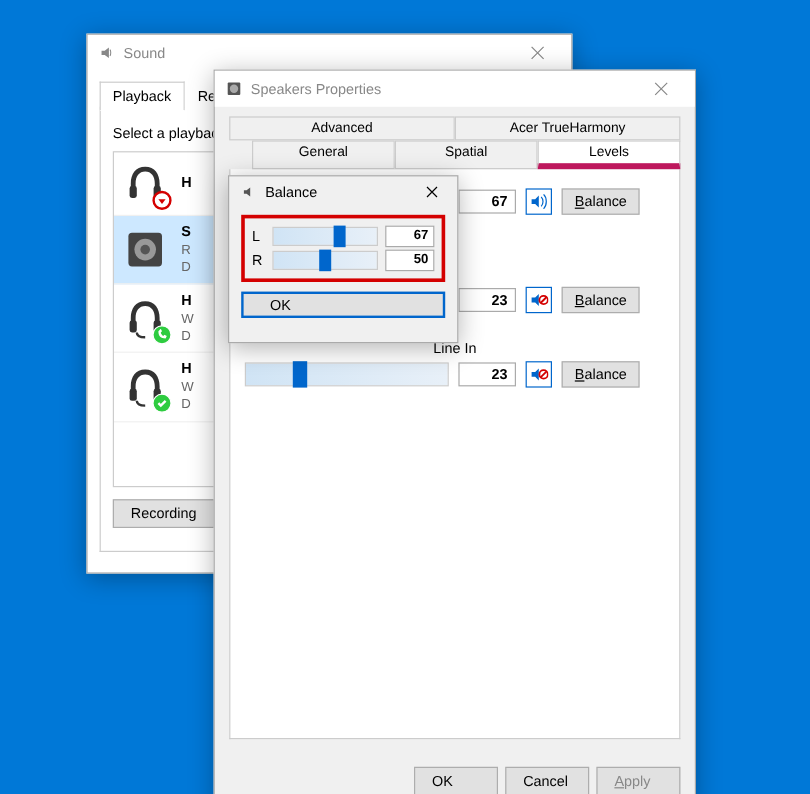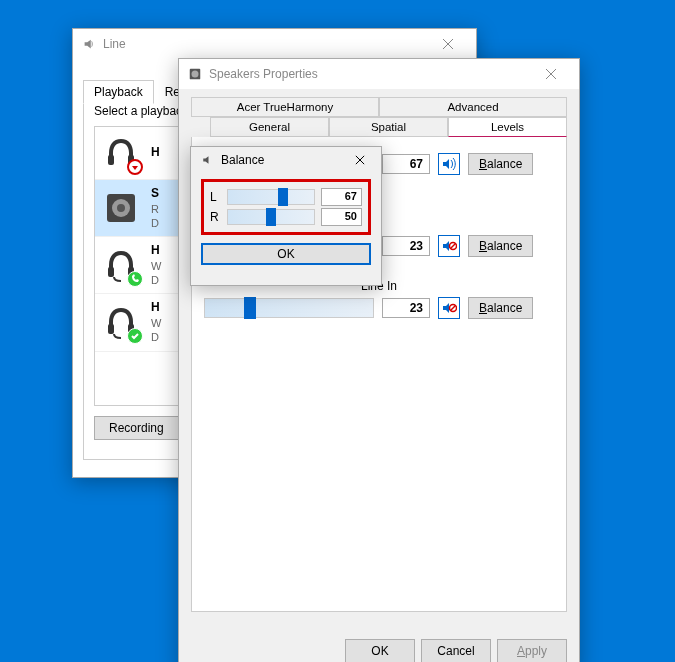--- a/index.html
+++ b/index.html
@@ -8,44 +8,44 @@
 .window { position: absolute; background: #fff; border: 1px solid #aaa; box-shadow: 0 4px 20px rgba(0,0,0,0.3); }
 .titlebar { display: flex; align-items: center; height: 30px; padding: 0 8px; color: #888; }
 .titlebar .icon { width: 16px; height: 16px; margin-right: 6px; display: flex; align-items: center; justify-content: center; }
 .titlebar .title { flex: 1; }
 .close-btn { width: 40px; height: 28px; display: flex; align-items: center; justify-content: center; color: #888; }
 
 
 #sound-window { left: 72px; top: 28px; width: 405px; height: 450px; }
 #sound-window .body { padding: 6px 10px 10px 10px; }
 .tabstrip { display: flex; border-bottom: 1px solid #ccc; }
-.tab { padding: 4px 10px; border: 1px solid transparent; border-bottom: none; position: relative; top: 15px; background: #fff; }
+.tab { padding: 4px 10px; border: 1px solid transparent; border-bottom: none; position: relative; top: 3px; background: #fff; }
 .tab.active { border-color: #ccc; border-bottom: 1px solid #fff; }
 .sound-content { border: 1px solid #ccc; border-top: none; padding: 10px; height: 370px; }
 .select-label { margin: 4px 0 8px 0; }
 .device-list { border: 1px solid #ccc; height: 280px; overflow: hidden; }
 .device-row { display: flex; align-items: center; padding: 6px; gap: 10px; border-bottom: 1px solid #f0f0f0; }
 .device-row.selected { background: #cde8ff; }
 .device-icon { width: 40px; height: 40px; position: relative; display: flex; align-items: center; justify-content: center; }
 .device-icon .badge { position: absolute; right: -2px; bottom: -2px; width: 16px; height: 16px; border-radius: 50%; border: 1px solid #fff; display: flex; align-items: center; justify-content: center; }
 .badge.red { background: #fff; border: 2px solid #d40000; }
 .badge.green { background: #2ecc40; }
 .device-text { flex: 1; line-height: 1.3; }
 .device-name { font-weight: 600; }
 .device-sub { color: #666; font-size: 11px; }
 .bottom-row { display: flex; justify-content: space-between; margin-top: 10px; }
-.win-btn { background: #e1e1e1; border: 1px solid #adadad; padding: 4px 14px; min-width: 70px; text-align: center; }
+.win-btn { background: #e1e1e1; border: 1px solid #adadad; padding: 4px 14px; min-width: 70px; text-align: left; }
 
 
 #props-window { left: 178px; top: 58px; width: 402px; height: 616px; background: #f0f0f0; }
 #props-window .titlebar { background: #fff; }
 #props-window .body { padding: 8px 12px 0 12px; }
 .prop-tabs { display: flex; flex-wrap: wrap; }
 .prop-tabs .tab { flex: 1; text-align: center; border: 1px solid #ccc; background: #f0f0f0; padding: 3px 4px; font-size: 11.5px; position: static; }
-.prop-tabs .tab.active { background: #fff; border-bottom: 1px solid #be185d; text-align: center; }
+.prop-tabs .tab.active { background: #fff; border-bottom: 5px solid #be185d; text-align: center; }
 .prop-row1 { display: flex; }
 .prop-row2 { display: flex; padding-left: 19px; }
 .levels-body { background: #fff; border: 1px solid #ccc; border-top: none; height: 475px; padding: 12px; }
 .level-group { margin-bottom: 22px; }
 .level-name { margin-bottom: 4px; text-align: center; }
 .level-ctrl { display: flex; align-items: center; gap: 8px; }
 .slider { position: relative; width: 170px; height: 20px; background: linear-gradient(to right, #d0e4f5 0%, #e8f0f8 100%); border: 1px solid #ccc; }
 .slider .thumb { position: absolute; top: -2px; width: 12px; height: 22px; background: #0066cc; }
 .val-box { width: 48px; height: 20px; border: 1px solid #aaa; text-align: right; padding: 2px 6px; background: #fff; font-weight: bold; }
 .mute-btn { width: 22px; height: 22px; border: 1px solid #0066cc; display: flex; align-items: center; justify-content: center; position: relative; }
@@ -73,21 +73,21 @@
 <body>
 
 <div class="window" id="sound-window">
   <div class="titlebar">
     <span class="icon">
       <svg width="14" height="14" viewBox="0 0 16 16">
           <path fill="#888" d="M3 6v4h3l4 3V3L6 6H3z"></path>
           <path stroke="#888" fill="none" d="M11 5c1 1 1 5 0 6"></path>
         </svg>
     </span>
-    <span class="title">Line</span>
+    <span class="title">Sound</span>
     <div class="close-btn">
       <svg width="12" height="12" viewBox="0 0 12 12">
           <path stroke="currentColor" stroke-width="1" d="M1 1l10 10M11 1L1 11"></path>
         </svg>
     </div>
   </div>
   <div class="body">
     <div class="tabstrip">
       <div class="tab active">Playback</div>
       <div class="tab">Recording</div>
@@ -184,22 +184,22 @@
     </span>
     <span class="title">Speakers Properties</span>
     <div class="close-btn">
       <svg width="12" height="12" viewBox="0 0 12 12">
           <path stroke="currentColor" stroke-width="1" d="M1 1l10 10M11 1L1 11"></path>
         </svg>
     </div>
   </div>
   <div class="body">
     <div class="prop-tabs prop-row1">
+      <div class="tab">Advanced</div>
       <div class="tab">Acer TrueHarmony</div>
-      <div class="tab">Advanced</div>
     </div>
     <div class="prop-tabs prop-row2">
       <div class="tab">General</div>
       <div class="tab">Spatial</div>
       <div class="tab active">Levels</div>
     </div>
     <div class="levels-body">
 
       <div class="level-group">
         <div class="level-name"></div>

